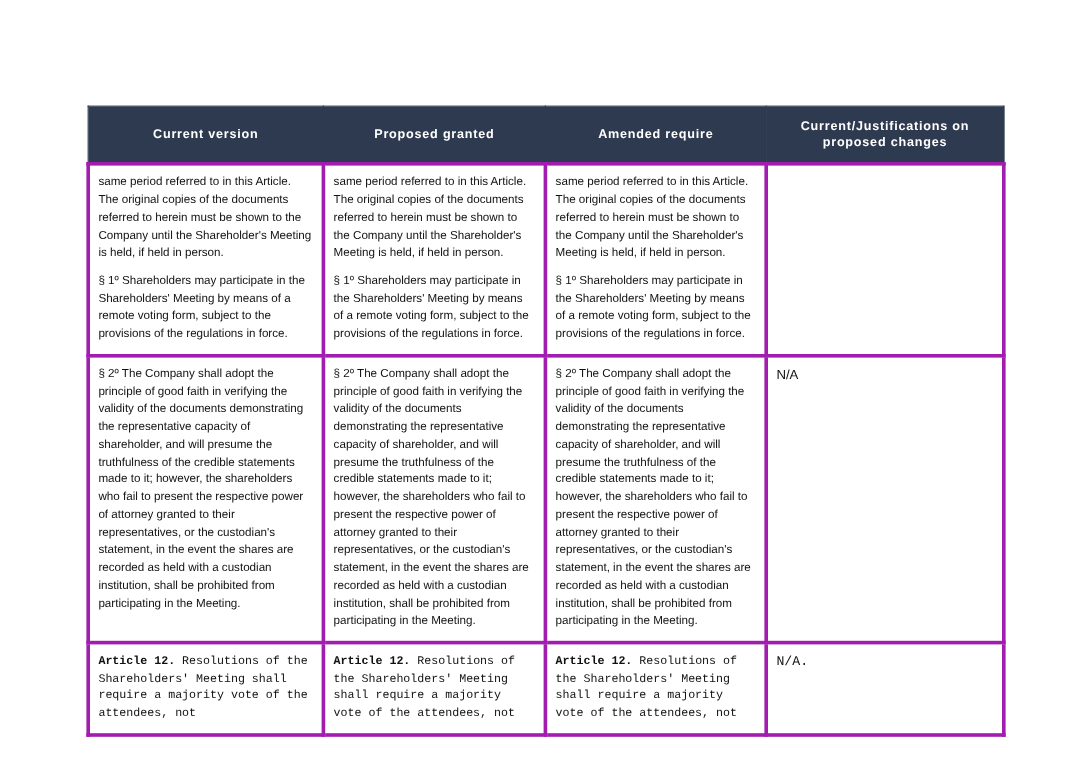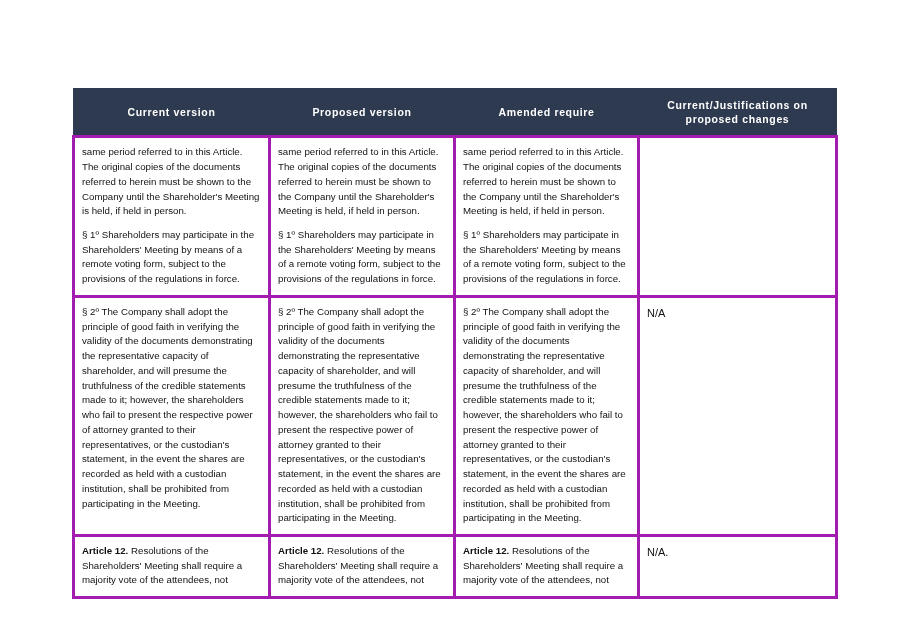--- a/index.html
+++ b/index.html
@@ -67,20 +67,21 @@
 
   .comparison-table td.comments-cell {
     font-size: 11px;
     color: #111111;
   }
 
   
   .row-clipped td {
     height: 38px;
     overflow: hidden;
+    font-family: Liberation Mono, monospace;
   }
 
   .strong {
     font-weight: bold;
   }
 </style>
 </head>
 <body>
 
 <div class="page">
@@ -89,21 +90,21 @@
     <colgroup>
       <col class="col-current">
       <col class="col-proposed">
       <col class="col-amended">
       <col class="col-comments">
     </colgroup>
 
     <thead>
       <tr>
         <th>Current version</th>
-        <th>Proposed version</th>
+        <th>Proposed granted</th>
         <th>Amended require</th>
         <th>Current/Justifications on proposed changes</th>
       </tr>
     </thead>
 
     <tbody>
 
       <tr>
         <td>
           <p>same period referred to in this Article. The original copies of the documents referred to herein must be shown to the Company until the Shareholder's Meeting is held, if held in person.</p>

